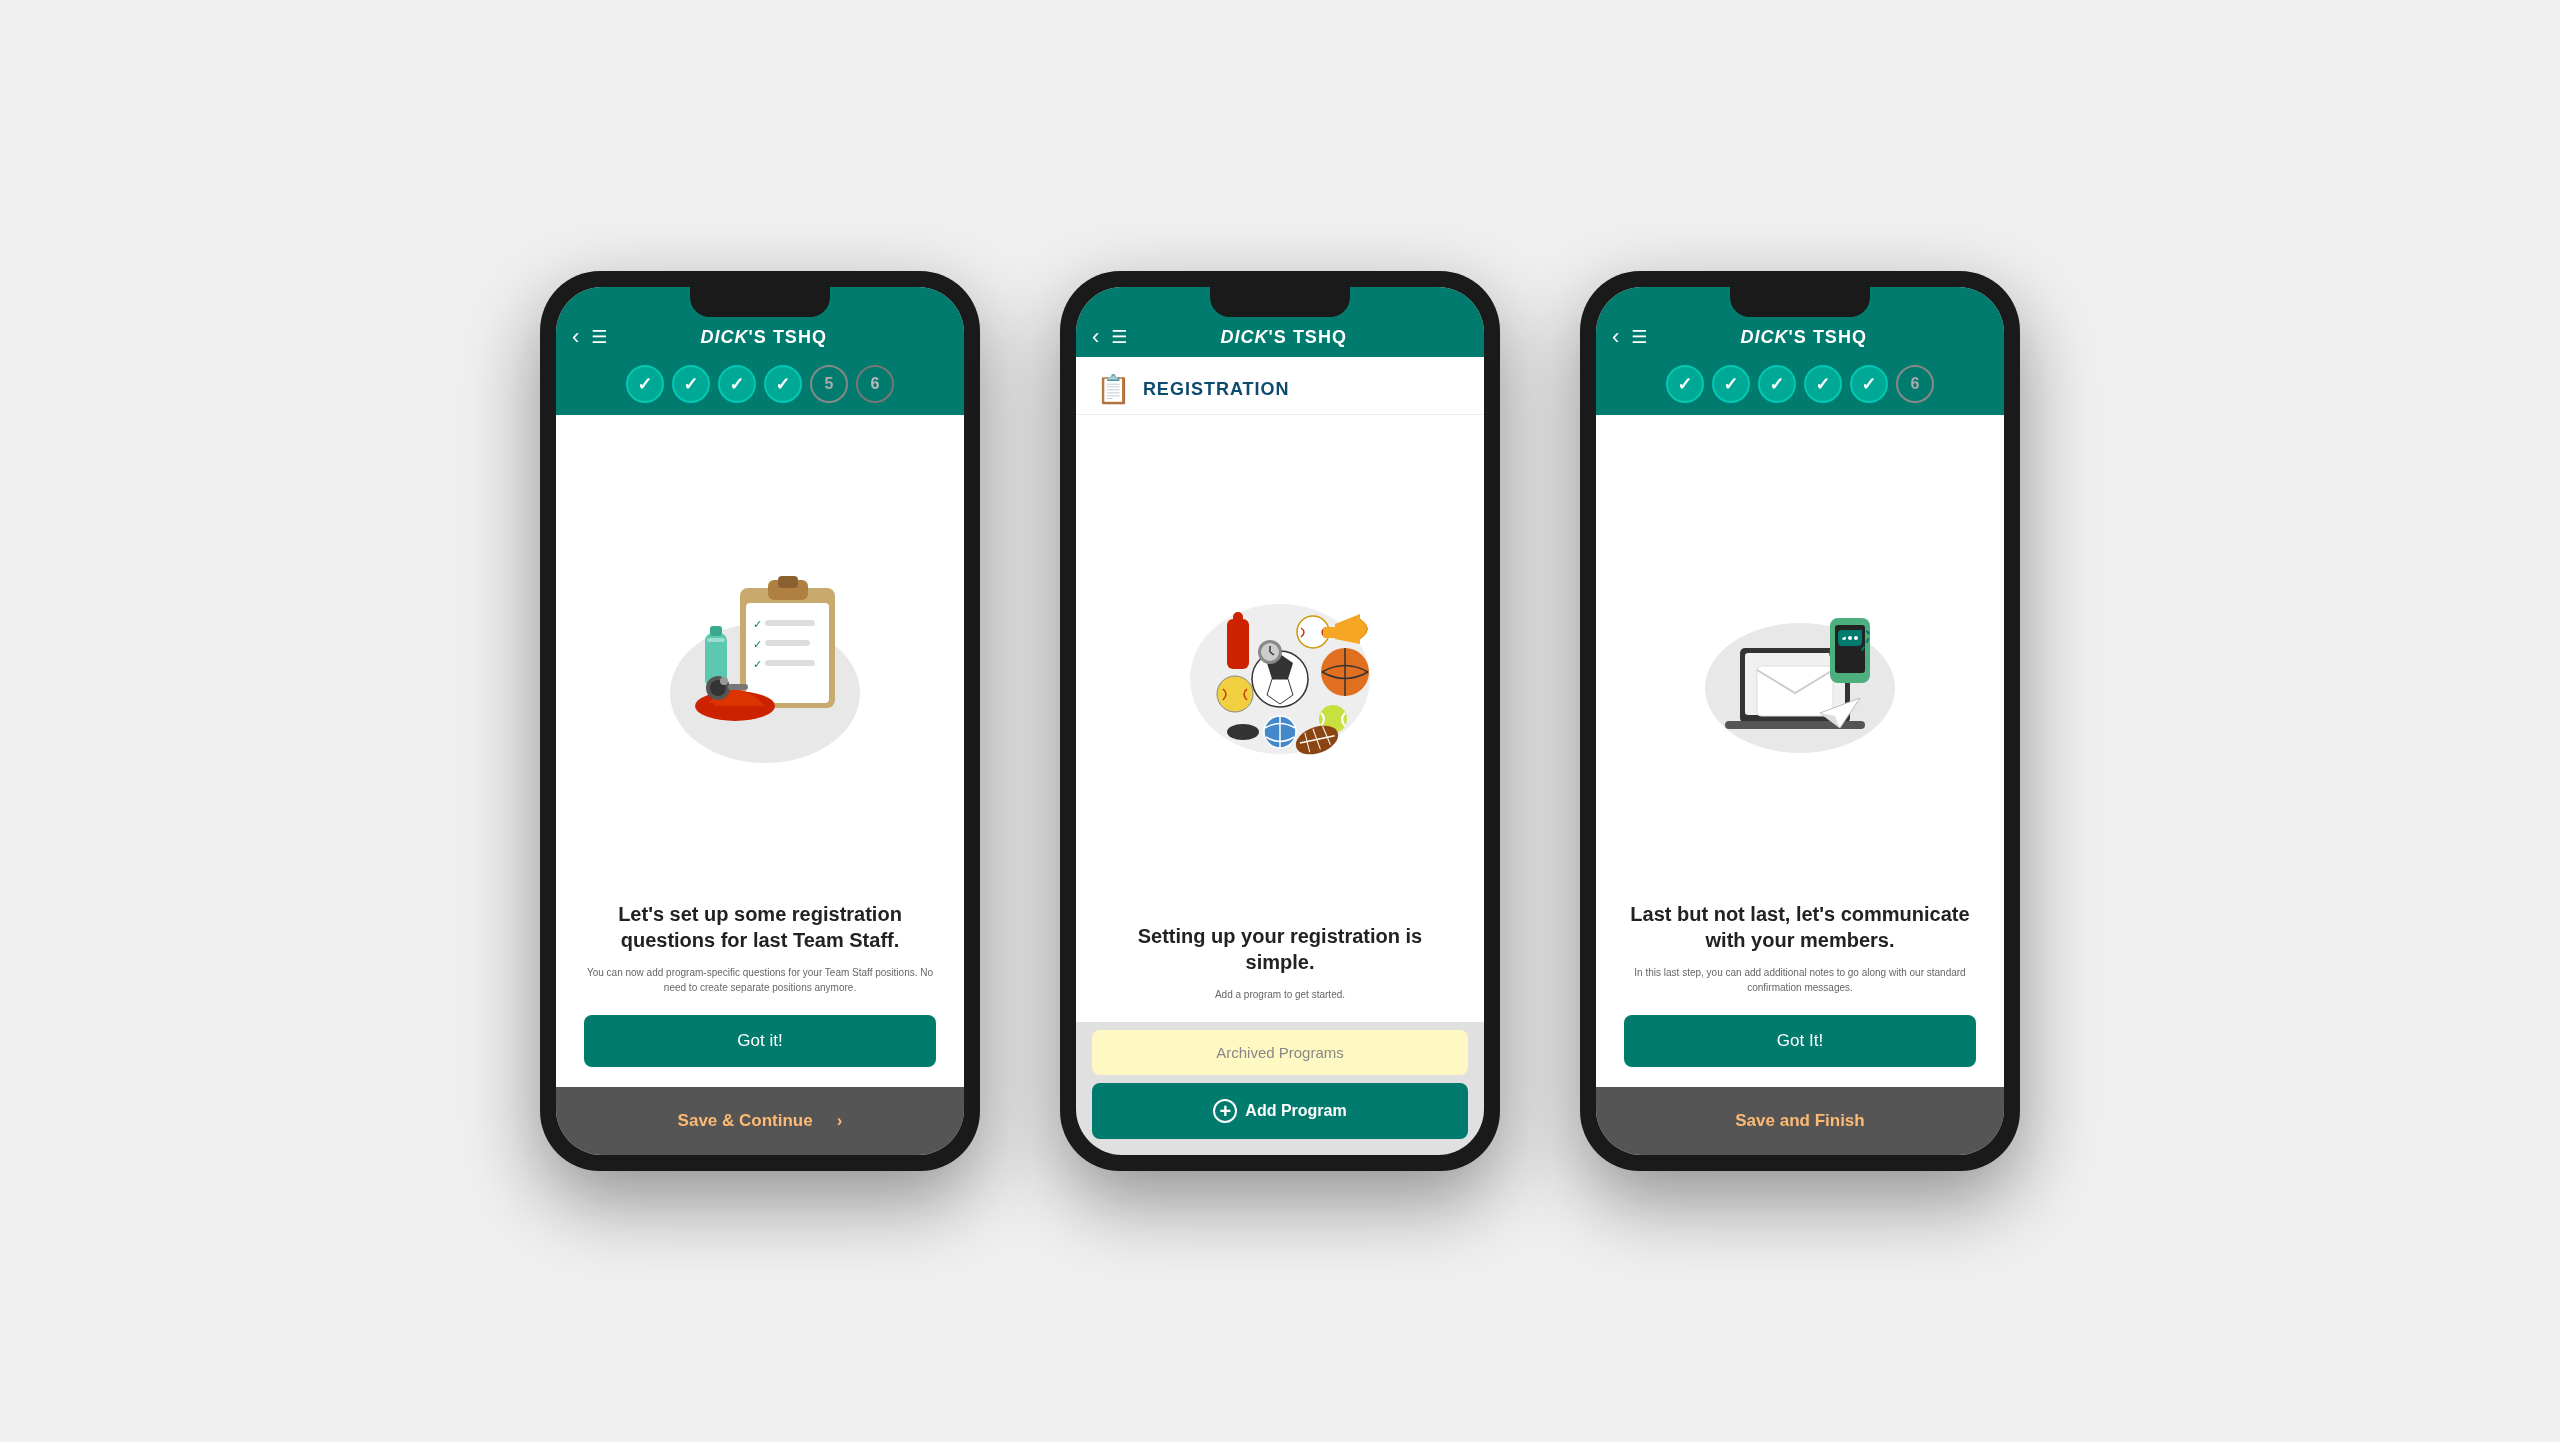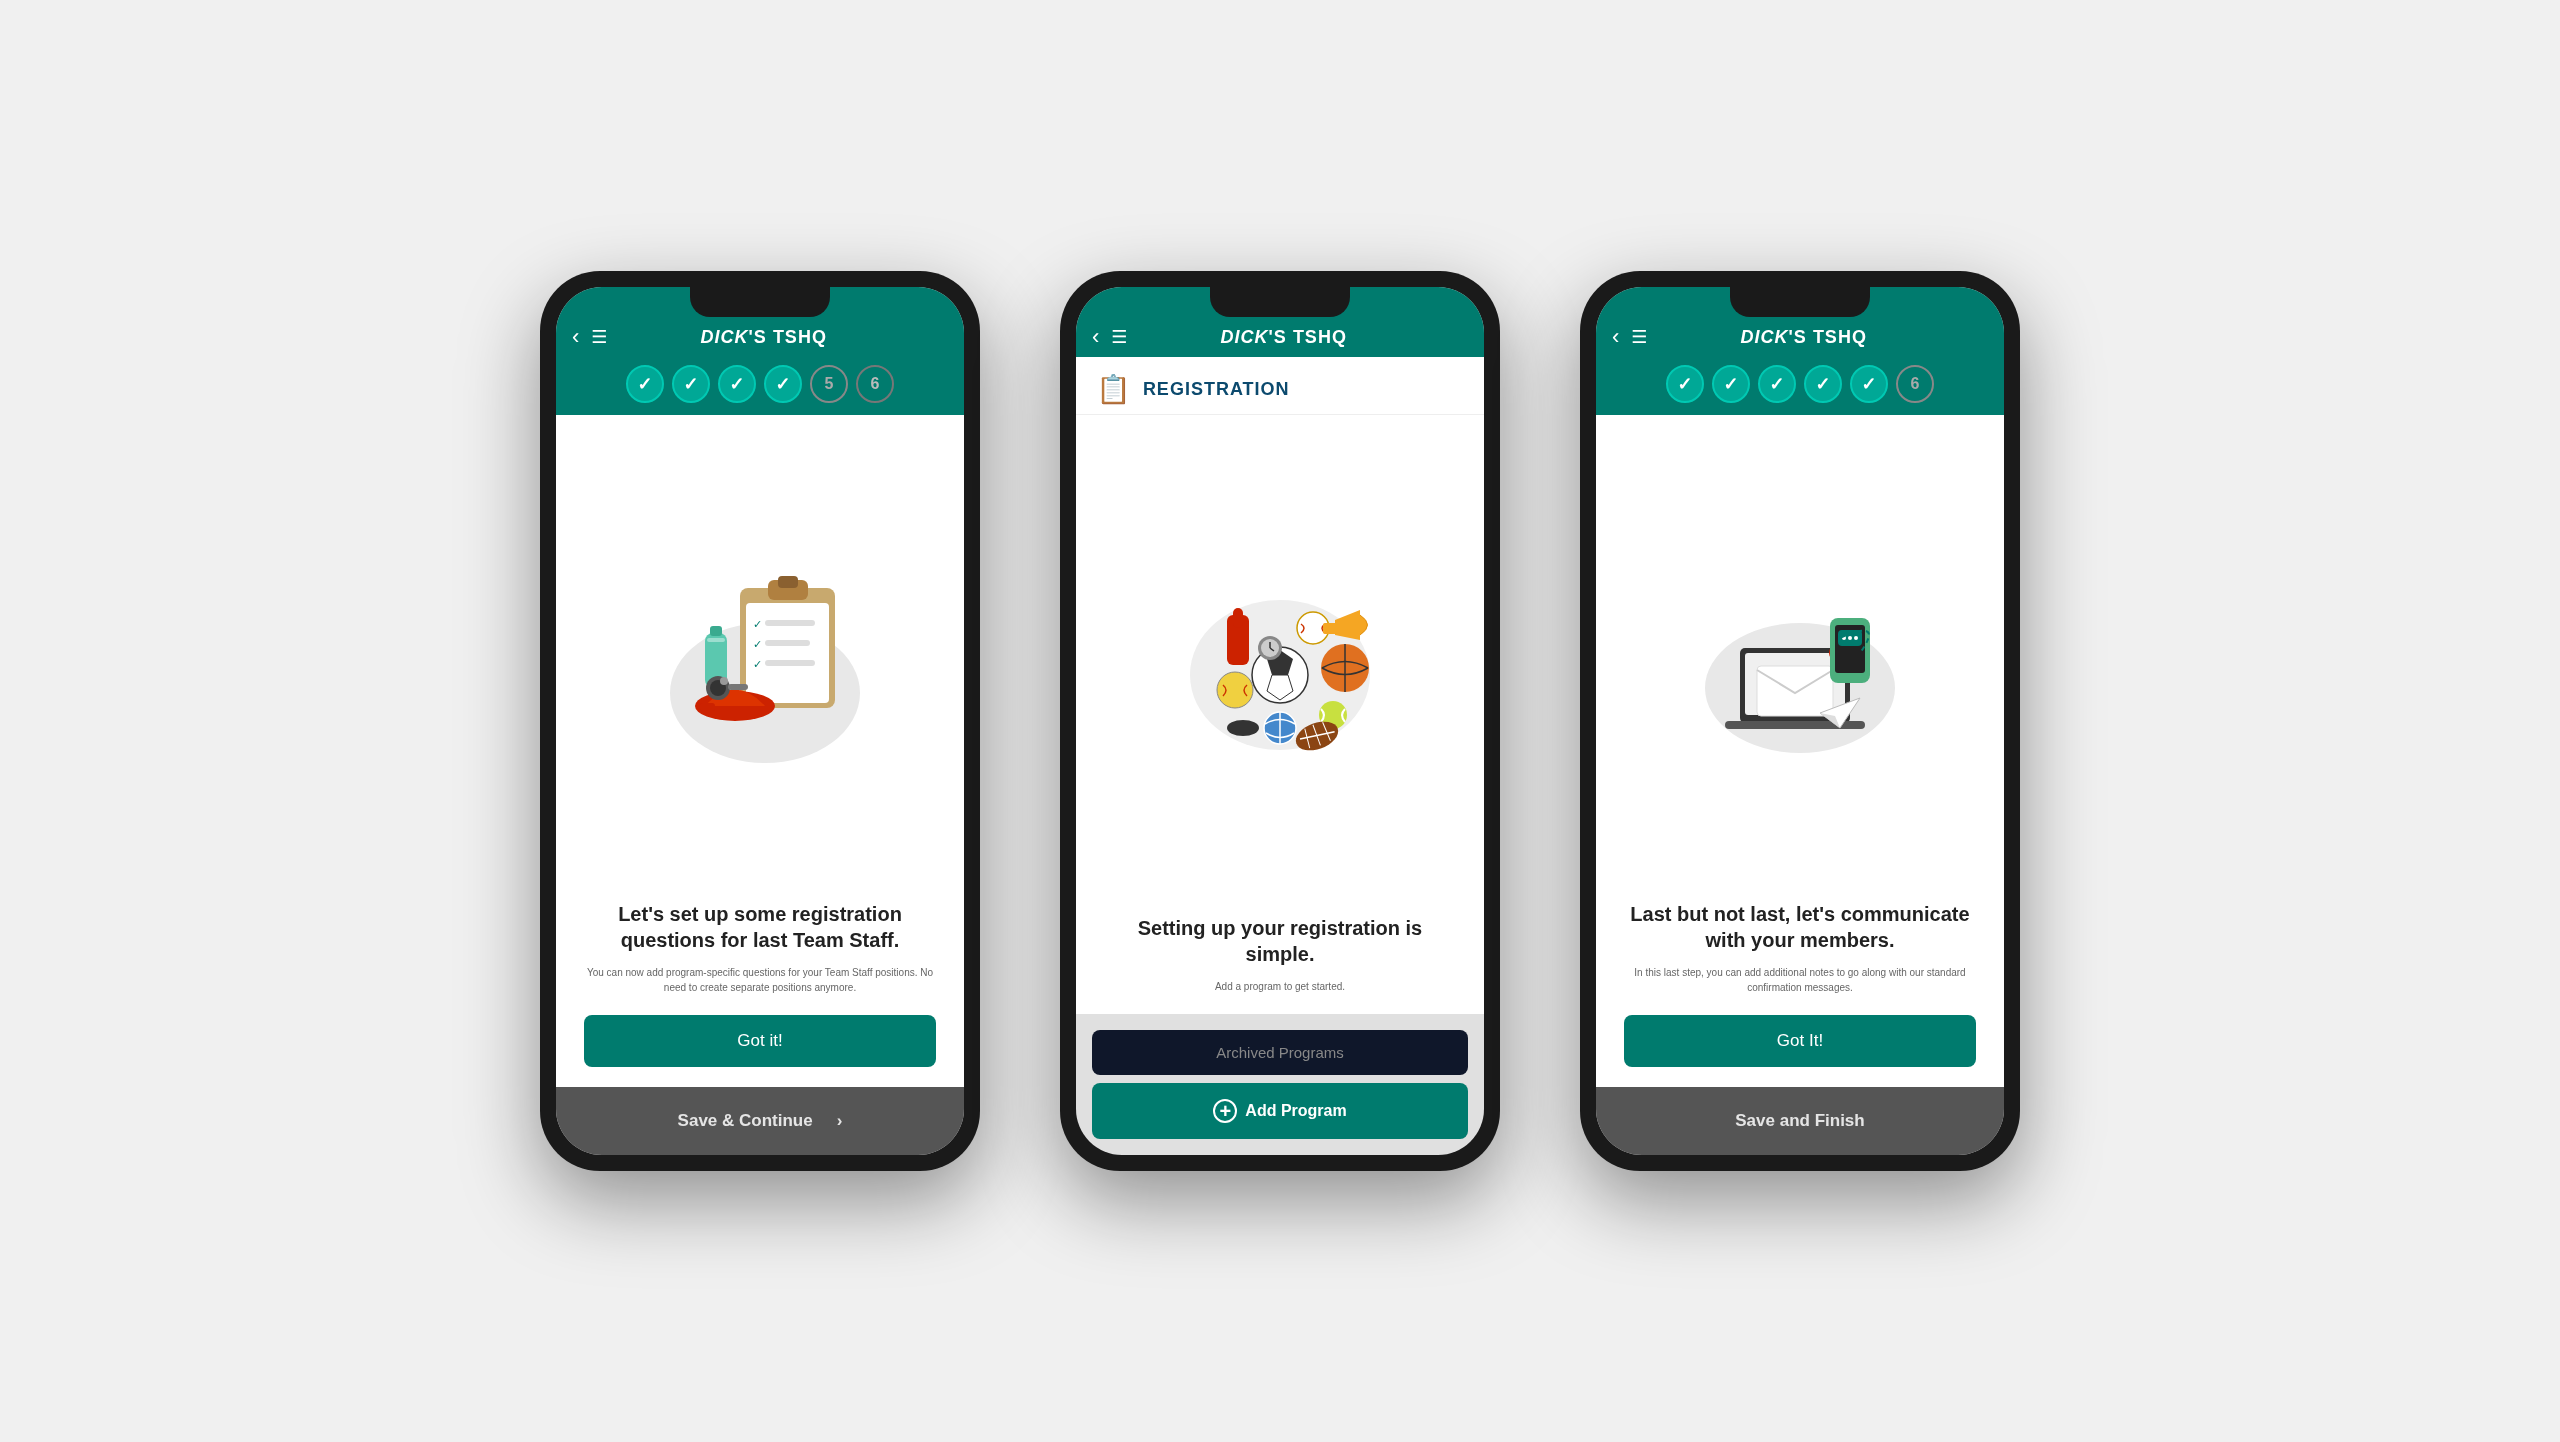--- a/index.html
+++ b/index.html
@@ -164,21 +164,21 @@
     .bottom-bar {
       background: #555;
       height: 68px;
       display: flex;
       align-items: center;
       justify-content: center;
       flex-shrink: 0;
       cursor: pointer;
     }
     .bottom-bar-text {
-      color: #e5e5e5;
+      color: #fdba74;
       font-size: 17px;
       font-weight: 600;
       display: flex;
       align-items: center;
       gap: 24px;
     }
 
     
     .reg-header-section {
       display: flex;
@@ -193,26 +193,26 @@
     }
     .reg-title {
       font-size: 18px;
       font-weight: 800;
       color: #0c4a6e;
       letter-spacing: 1px;
       text-transform: uppercase;
     }
 
     .archived-btn {
-      background: #0f172a;
+      background: #fef9c3;
       border: none;
       border-radius: 8px;
       padding: 14px;
       width: calc(100% - 32px);
-      margin: 16px 16px 8px;
+      margin: 8px 16px 8px;
       font-size: 15px;
       color: #888;
       cursor: pointer;
       flex-shrink: 0;
     }
     .add-program-btn {
       background: #007b6e;
       border: none;
       border-radius: 8px;
       padding: 16px;

